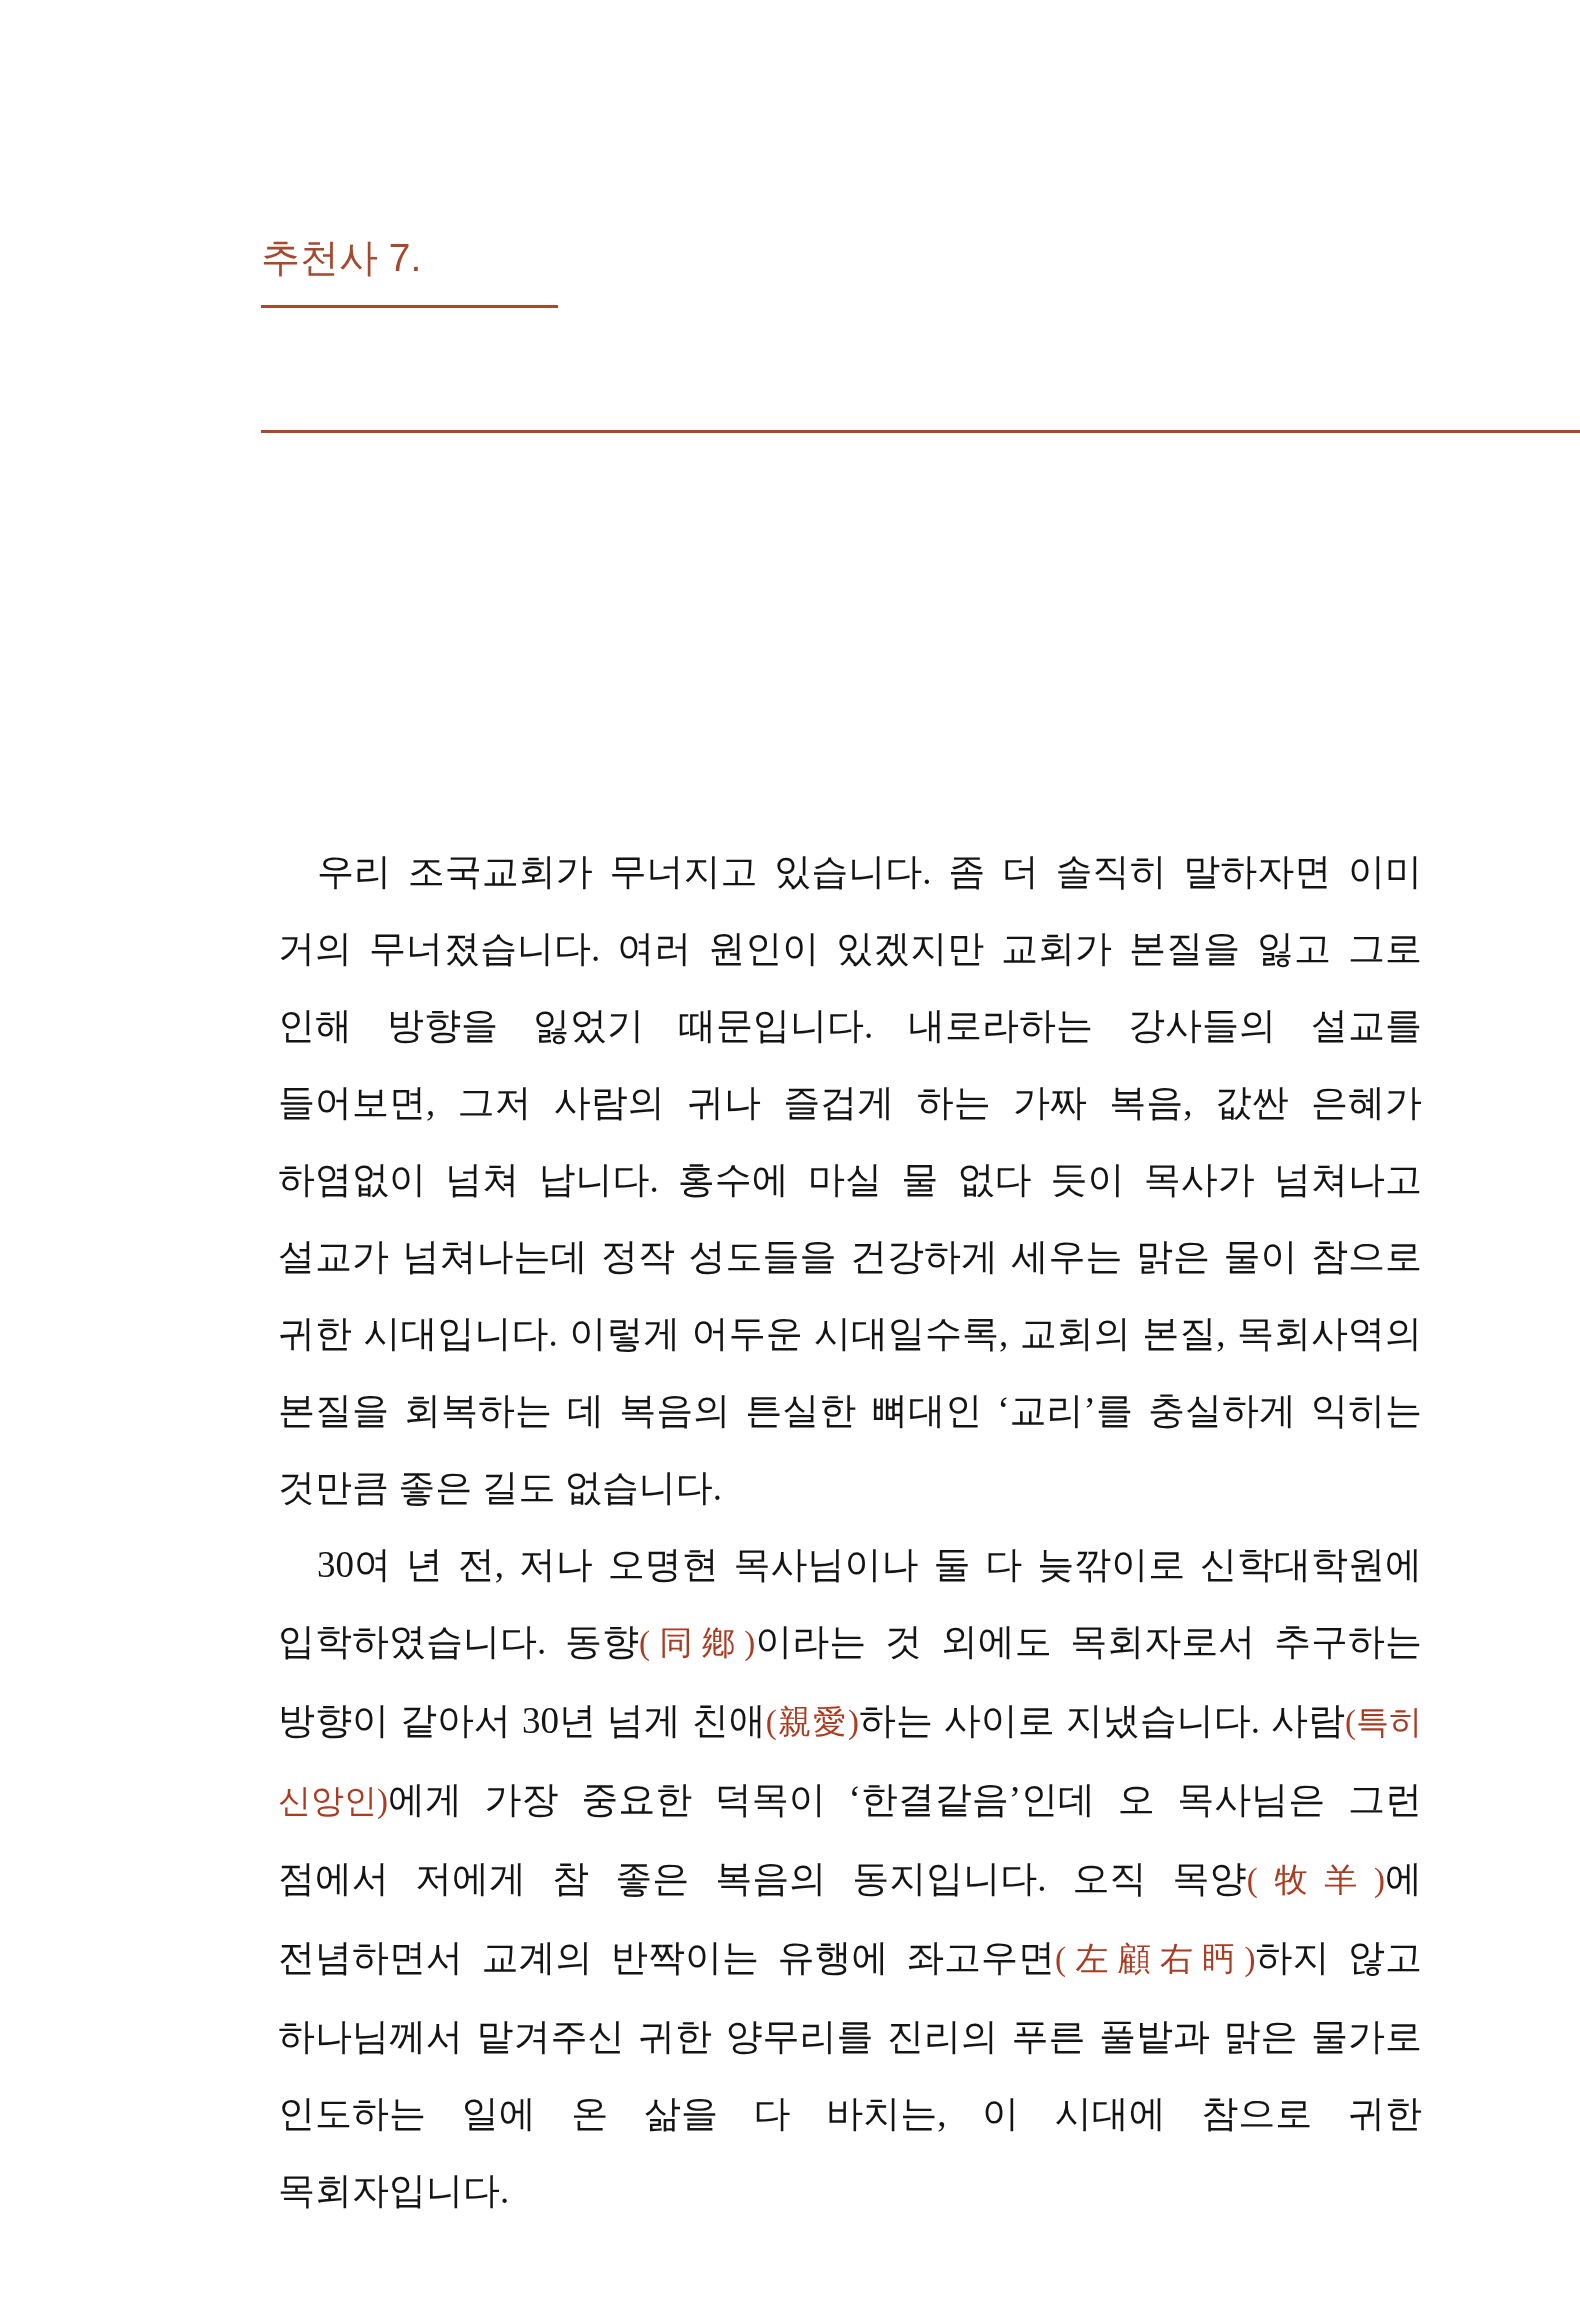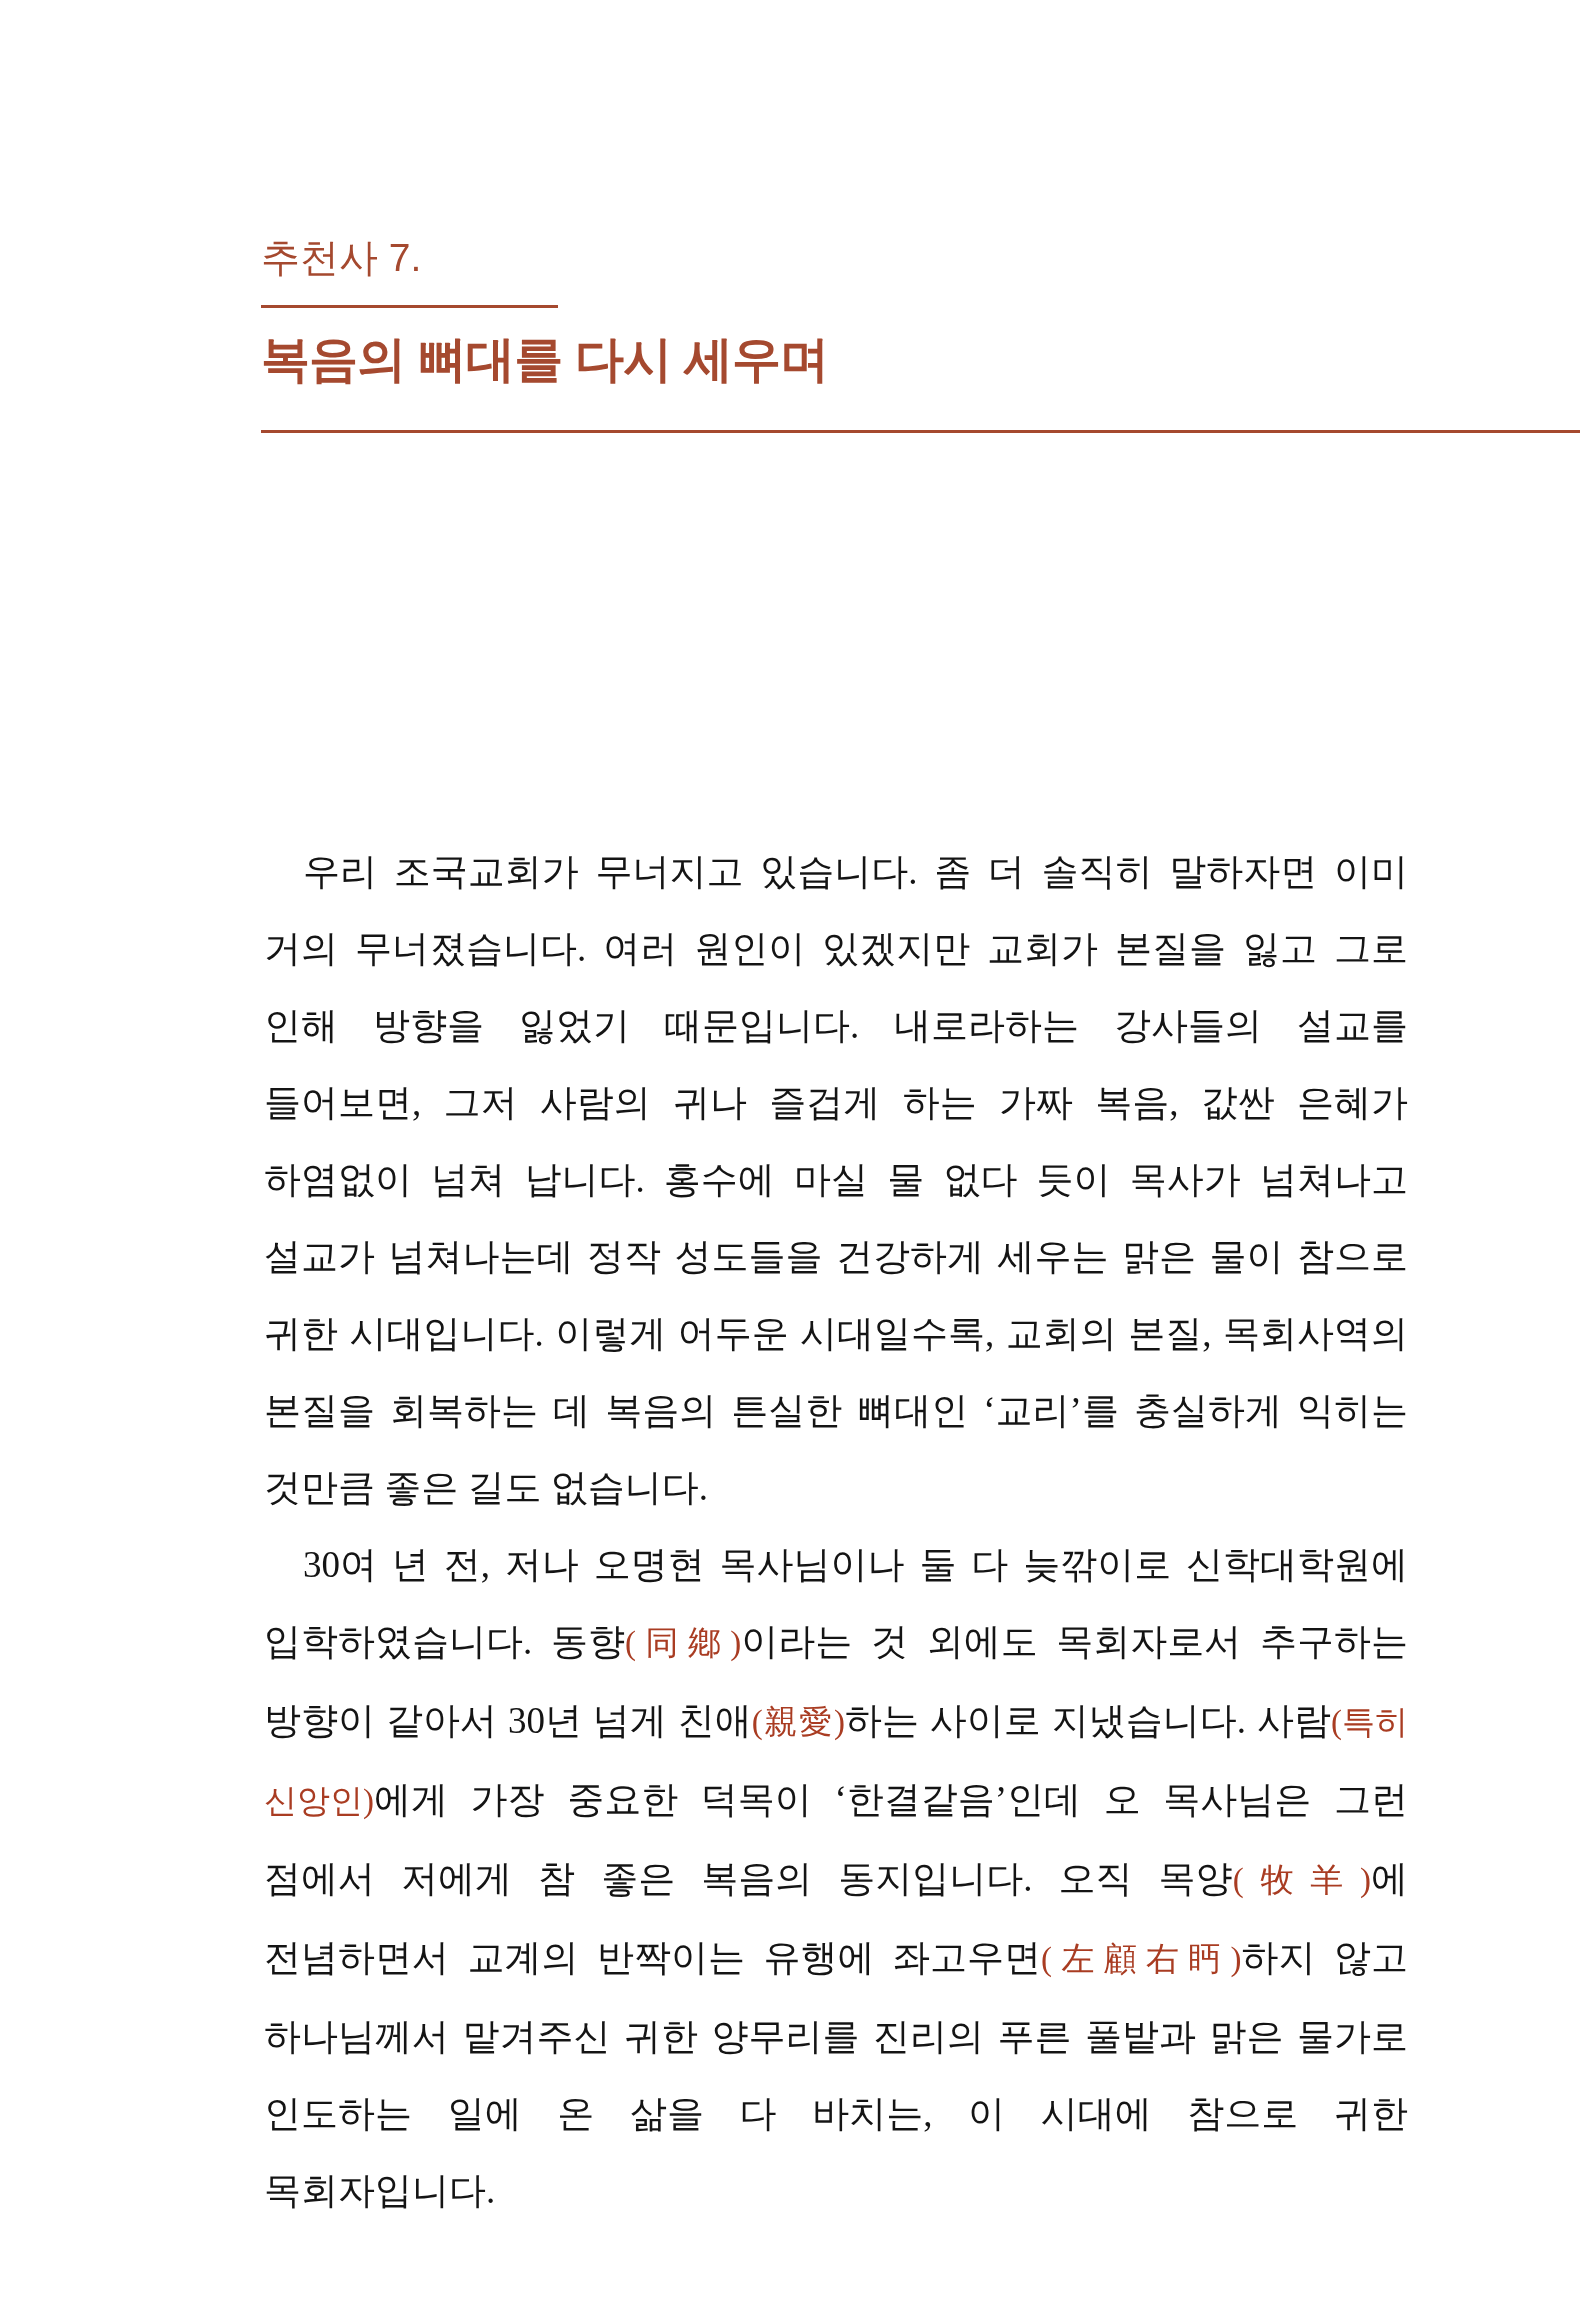--- a/index.html
+++ b/index.html
@@ -34,39 +34,38 @@
     letter-spacing:-0.9px;
     color:var(--accent);
     white-space:nowrap;
   }
   .title-rule{
     position:absolute;left:261px;top:430px;
     width:1319px;height:2.6px;
     background:var(--accent);
   }
   .body{
-    position:absolute;left:264px;top:833px;
+    position:absolute;left:278px;top:833px;
     width:1144px;
     font-size:37px;line-height:77px;
     color:var(--body-text);
     text-align:justify;
     word-break:keep-all;
   }
   .body p{margin:0;text-indent:39px;}
   .annot{
     color:var(--annotation);
     font-size:33px;
   }
 </style>
 </head>
 <body>
 
 <div class="page">
   <div class="kicker">추천사 7.</div>
   <div class="kicker-rule"></div>
-  <h1 class="title">복음의 뼈대를 다시 세우며</h1>
   <div class="title-rule"></div>
   <div class="body">
       <p><span>우리 조국교회가 무너지고 있습니다. 좀 더 솔직히 말하자면 이미 거의 무너졌습니다. 여러 원인이 있겠지만 교회가 본질을 잃고 그로 인해 방향을 잃었기 때문입니다. 내로라하는 강사들의 설교를 들어보면, 그저 사람의 귀나 즐겁게 하는 가짜 복음, 값싼 은혜가 하염없이 넘쳐 납니다. 홍수에 마실 물 없다 듯이 목사가 넘쳐나고 설교가 넘쳐나는데 정작 성도들을 건강하게 세우는 맑은 물이 참으로 귀한 시대입니다. 이렇게 어두운 시대일수록, 교회의 본질, 목회사역의 본질을 회복하는 데 복음의 튼실한 뼈대인 ‘교리’를 충실하게 익히는 것만큼 좋은 길도 없습니다.</span></p>
       <p><span>30여 년 전, 저나 오명현 목사님이나 둘 다 늦깎이로 신학대학원에 입학하였습니다. 동향</span><span class="annot">(同鄕)</span><span>이라는 것 외에도 목회자로서 추구하는 방향이 같아서 30년 넘게 친애</span><span class="annot">(親愛)</span><span>하는 사이로 지냈습니다. 사람</span><span class="annot">(특히 신앙인)</span><span>에게 가장 중요한 덕목이 ‘한결같음’인데 오 목사님은 그런 점에서 저에게 참 좋은 복음의 동지입니다. 오직 목양</span><span class="annot">(牧羊)</span><span>에 전념하면서 교계의 반짝이는 유행에 좌고우면</span><span class="annot">(左顧右眄)</span><span>하지 않고 하나님께서 맡겨주신 귀한 양무리를 진리의 푸른 풀밭과 맑은 물가로 인도하는 일에 온 삶을 다 바치는, 이 시대에 참으로 귀한 목회자입니다.</span></p>
     </div>
 </div>
 
 
 </body></html>

